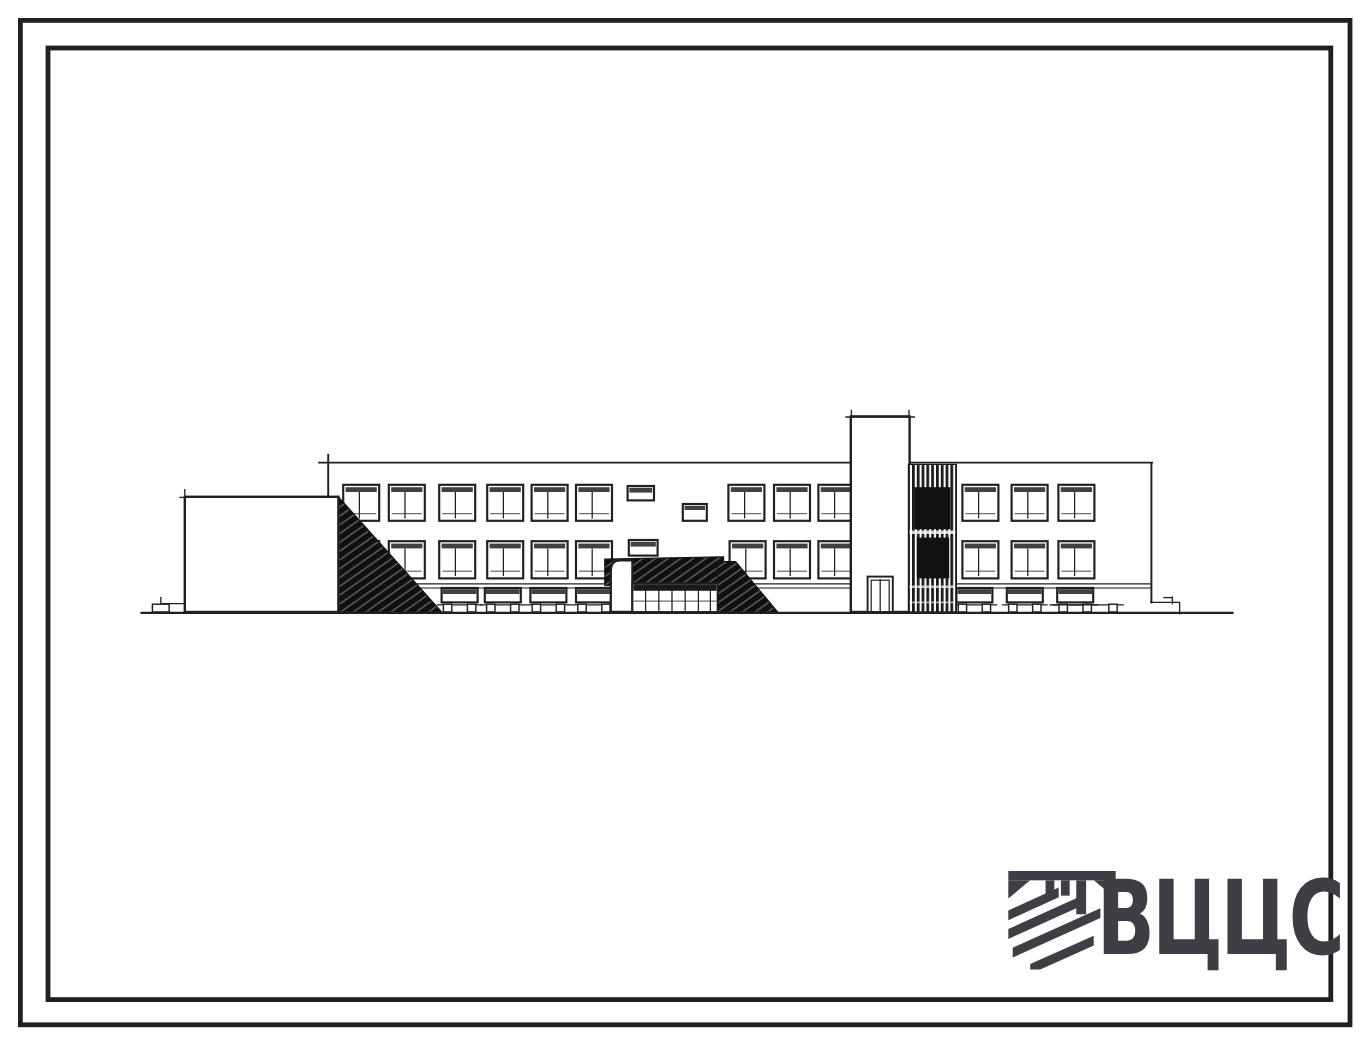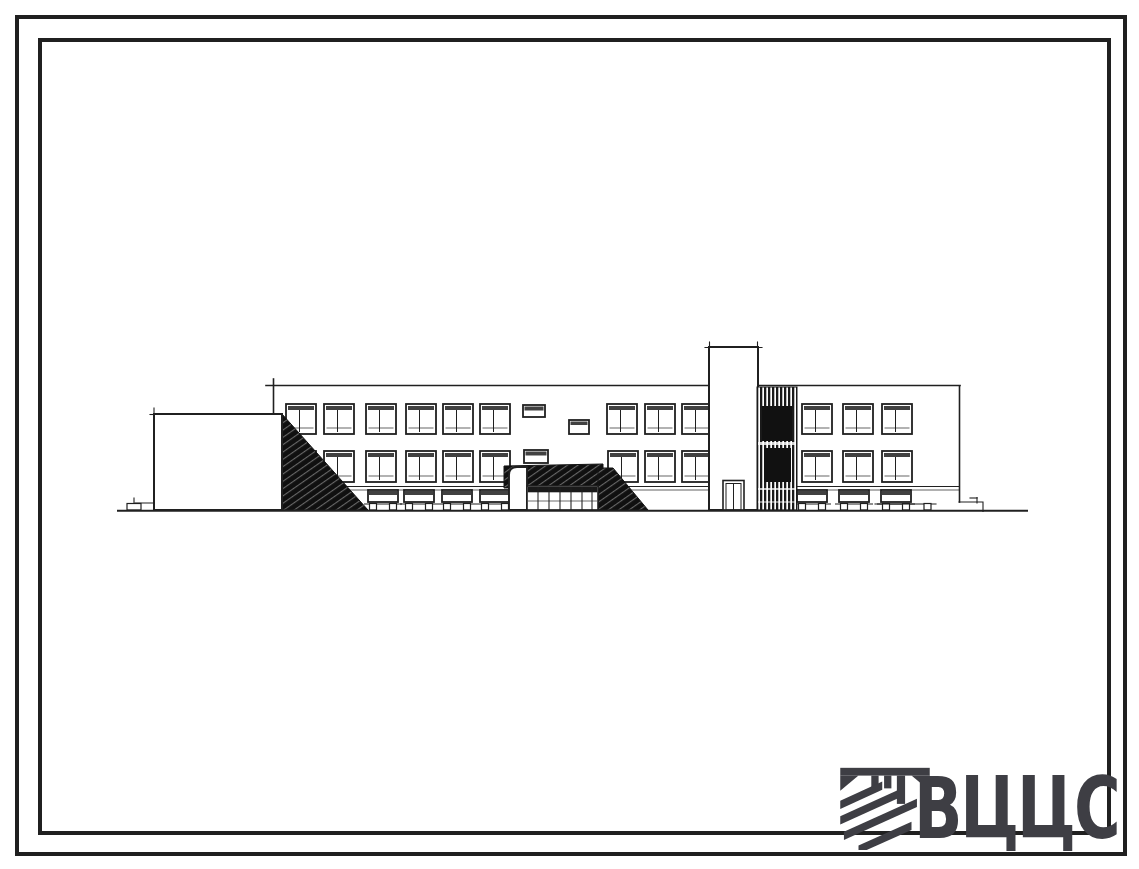--- a/index.html
+++ b/index.html
@@ -15,21 +15,21 @@
   
   .ln{stroke:var(--ink,#202020);stroke-width:1.6;fill:none;stroke-linecap:square;}
   .ln-thin{stroke:var(--ink,#202020);stroke-width:1.1;fill:none;stroke-linecap:square;}
   .white-fill{fill:#fff;stroke:var(--ink,#202020);stroke-width:1.9;}
   .win{fill:#fff;stroke:var(--ink,#202020);stroke-width:1.8;}
   .winshade{fill:var(--ink,#202020);opacity:.85;}
   .thin{stroke:var(--ink,#202020);stroke-width:1.05;}
   .thin2{stroke:var(--ink,#202020);stroke-width:1.05;opacity:.65;}
   .foot{fill:#fff;stroke:var(--ink,#202020);stroke-width:1.2;}
   
-  .logo{position:absolute;left:836px;top:758px;width:262px;height:100px;}
+  .logo{position:absolute;left:836px;top:716px;width:262px;height:100px;}
   .logo .mark{position:absolute;left:0;top:8px;width:98px;height:84px;}
   .logo .word{
     position:absolute;left:78px;top:0;
     font-weight:bold;font-size:86px;line-height:100px;
     letter-spacing:-3px;color:var(--logo,#3e3e44);
     transform:scaleX(0.74);transform-origin:0 50%;
     white-space:nowrap;
   }
 </style>
 </head>

